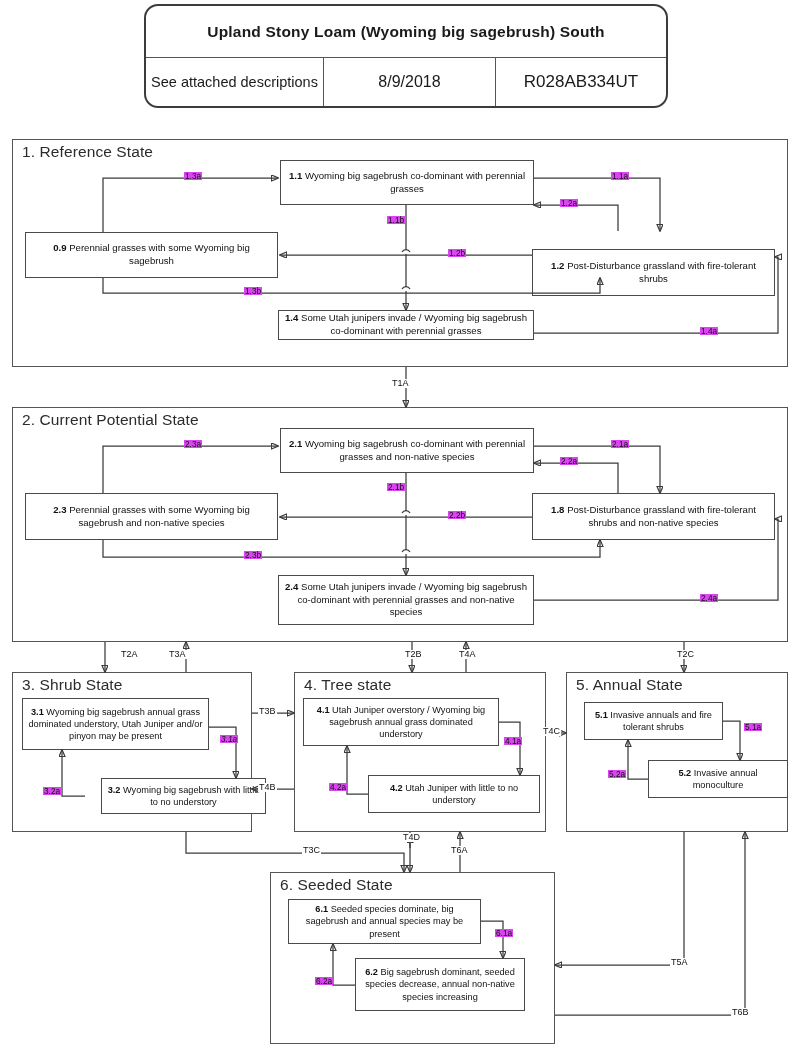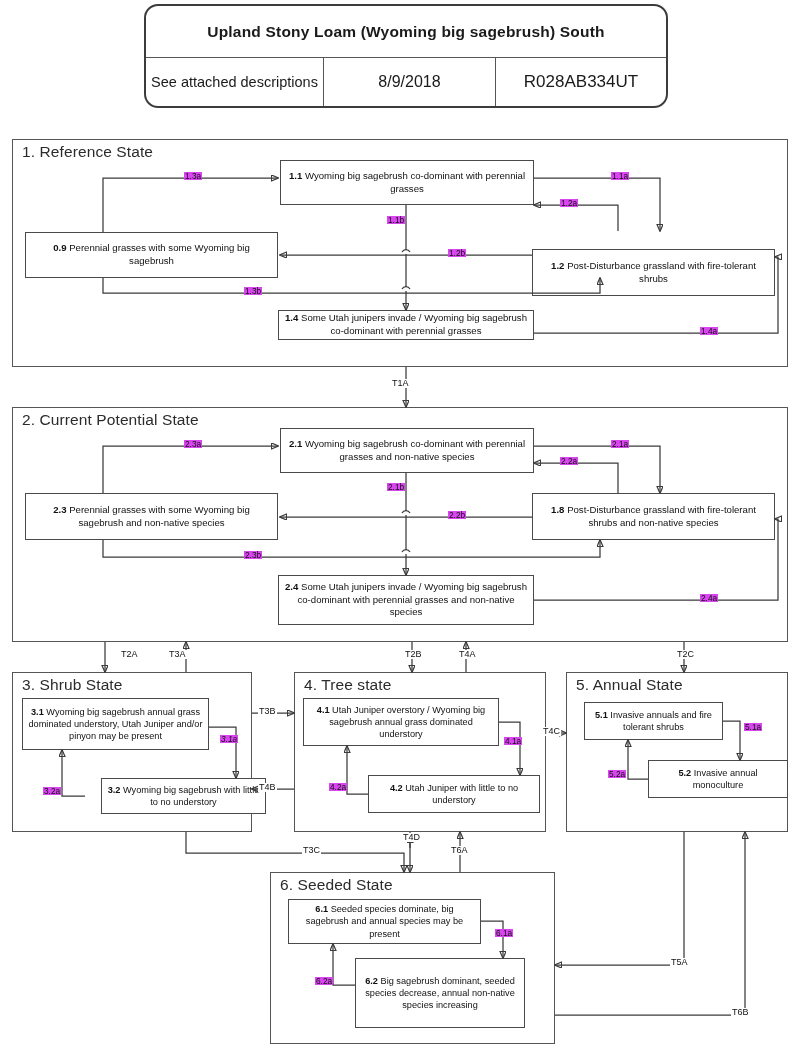--- a/index.html
+++ b/index.html
@@ -140,21 +140,21 @@
   <div class="phase sm" style="left:648px;top:760px;width:140px;height:38px;">
     <span><b>5.2</b> <span>Invasive annual monoculture</span></span>
   </div>
 
   <div class="state" style="left:270px;top:872px;width:285px;height:172px;">
     <div class="state-title">6. Seeded State</div>
   </div>
   <div class="phase sm" style="left:288px;top:899px;width:193px;height:45px;">
     <span><b>6.1</b> <span>Seeded species dominate, big sagebrush and annual species may be present</span></span>
   </div>
-  <div class="phase sm" style="left:355px;top:958px;width:170px;height:70px;">
+  <div class="phase sm" style="left:355px;top:958px;width:170px;height:53px;">
     <span><b>6.2</b> <span>Big sagebrush dominant, seeded species decrease, annual non-native species increasing</span></span>
   </div>
 
   <svg class="wires" viewBox="0 0 800 1047">
     <defs>
       <marker id="ah" markerWidth="8" markerHeight="8" refX="6.6" refY="3" orient="auto" markerUnits="userSpaceOnUse">
         <path d="M0,0 L7,3 L0,6 z" fill="#3b3b3b" stroke="none"></path>
       </marker>
     </defs>
 

